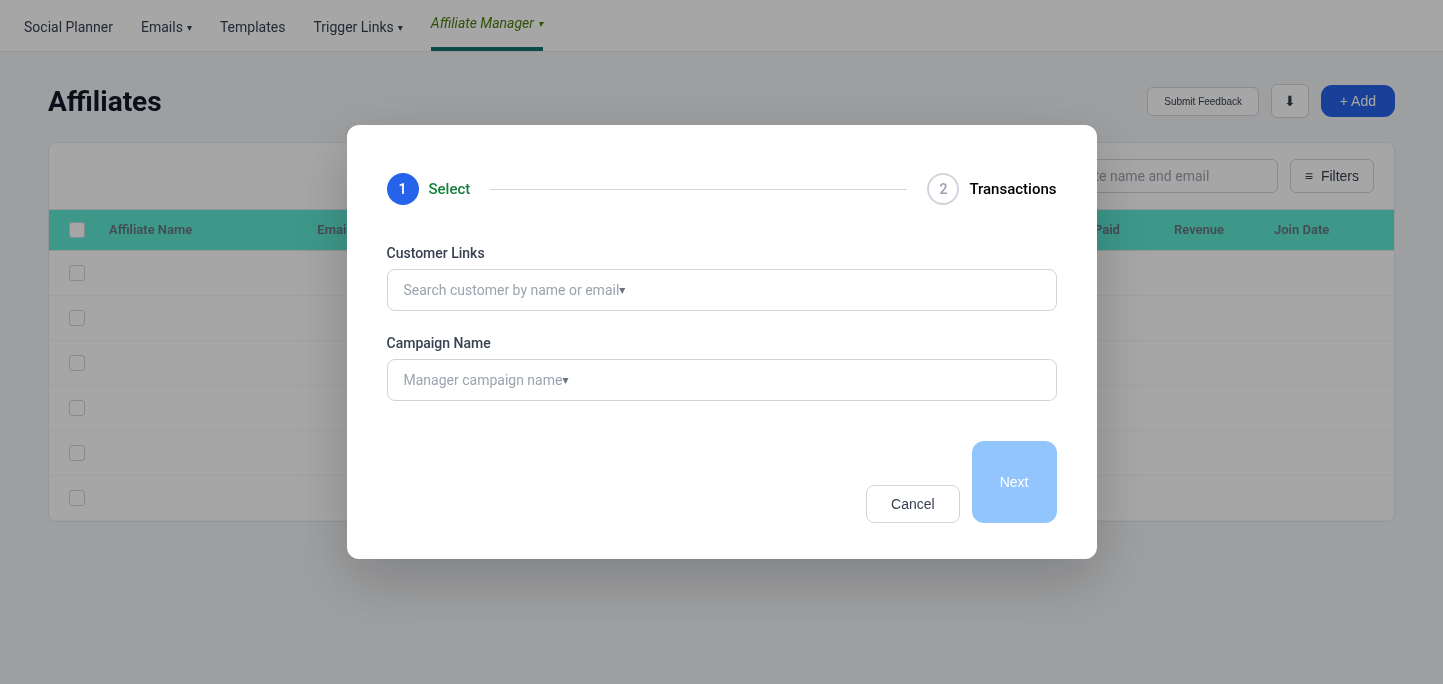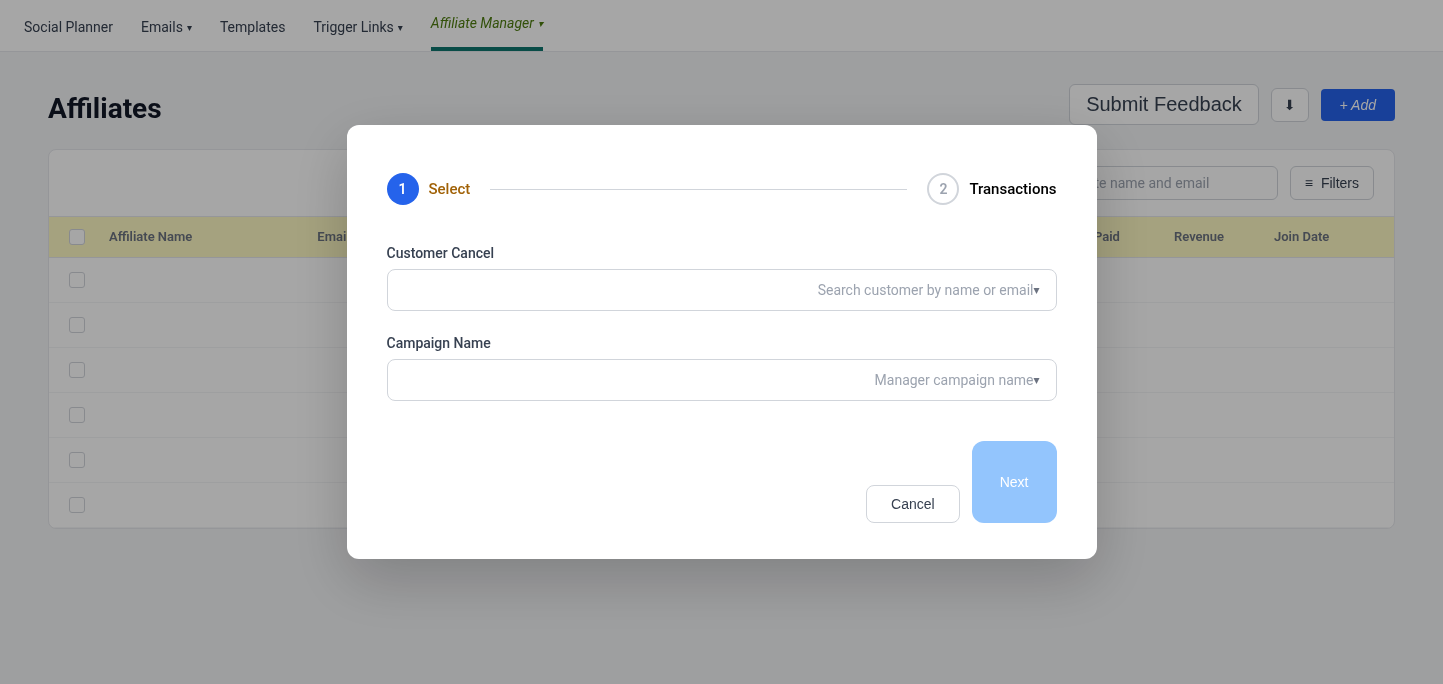--- a/index.html
+++ b/index.html
@@ -52,45 +52,44 @@
       display: flex;
       align-items: center;
       gap: 12px;
     }
     .btn-outline {
       border: 1px solid #d1d5db;
       background: #fff;
       color: #374151;
       padding: 8px 16px;
       border-radius: 6px;
-      font-size: 20px;
+      font-size: 10px;
       cursor: pointer;
       margin-left: 42px;
     }
     .btn-icon {
       border: 1px solid #d1d5db;
       background: #fff;
       color: #374151;
       padding: 8px 12px;
       border-radius: 6px;
       font-size: 14px;
       cursor: pointer;
     }
     .btn-primary {
       background: #2563eb;
       color: #fff;
       border: none;
       padding: 8px 19px;
-      border-radius: 4px;
+      border-radius: 11px;
       font-size: 14px;
       cursor: pointer;
       display: flex;
       align-items: center;
       gap: 6px;
-      font-style: italic;
     }
 
     
     .table-container {
       background: #fff;
       border-radius: 8px;
       border: 1px solid #e5e7eb;
       overflow: hidden;
     }
     .table-toolbar {
@@ -121,21 +120,21 @@
       padding: 8px 14px;
       background: #fff;
       font-size: 14px;
       color: #374151;
       cursor: pointer;
     }
     .table-header {
       display: grid;
       grid-template-columns: 40px 1fr 1fr 100px 1fr 100px 80px 80px 80px 100px 100px;
       padding: 12px 20px;
-      background: #fef9c3;
+      background: #5eead4;
       border-bottom: 1px solid #e5e7eb;
     }
     .th {
       font-size: 13px;
       font-weight: 600;
       color: #6b7280;
     }
     .table-rows {
       display: flex;
       flex-direction: column;
@@ -206,21 +205,21 @@
     }
     .step-circle.inactive {
       border: 2px solid #d1d5db;
       color: #9ca3af;
       background: #fff;
     }
     .step-label {
       font-size: 15px;
       font-weight: 500;
     }
-    .step-label.active { color: #a16207; text-align: right; }
+    .step-label.active { color: #15803d; text-align: right; }
     .step-label.inactive { color: #000000; }
     .step-connector {
       flex: 1;
       height: 1px;
       background: #d1d5db;
       margin: 0 20px;
       width: 180px;
     }
 
     
@@ -237,21 +236,21 @@
     .form-select {
       width: 100%;
       border: 1px solid #d1d5db;
       border-radius: 8px;
       padding: 12px 16px;
       font-size: 14px;
       color: #9ca3af;
       background: #fff;
       display: flex;
       align-items: center;
-      justify-content: flex-end;
+      justify-content: flex-start;
       cursor: pointer;
     }
     .form-select .chevron-down { color: #6b7280; font-size: 12px; }
 
     
     .modal-footer {
       display: flex;
       justify-content: flex-end;
       gap: 12px;
       margin-top: 40px;
@@ -374,21 +373,21 @@
       <div class="step-connector"></div>
       <div class="step">
         <div class="step-circle inactive">
           <span>2</span>
         </div>
         <span class="step-label inactive">Transactions</span>
       </div>
     </div>
 
     <div class="form-group">
-      <label class="form-label">Customer Cancel</label>
+      <label class="form-label">Customer Links</label>
       <div class="form-select">
         <span>Search customer by name or email</span>
         <span class="chevron-down">▾</span>
       </div>
     </div>
 
     <div class="form-group">
       <label class="form-label">Campaign Name</label>
       <div class="form-select">
         <span>Manager campaign name</span>

